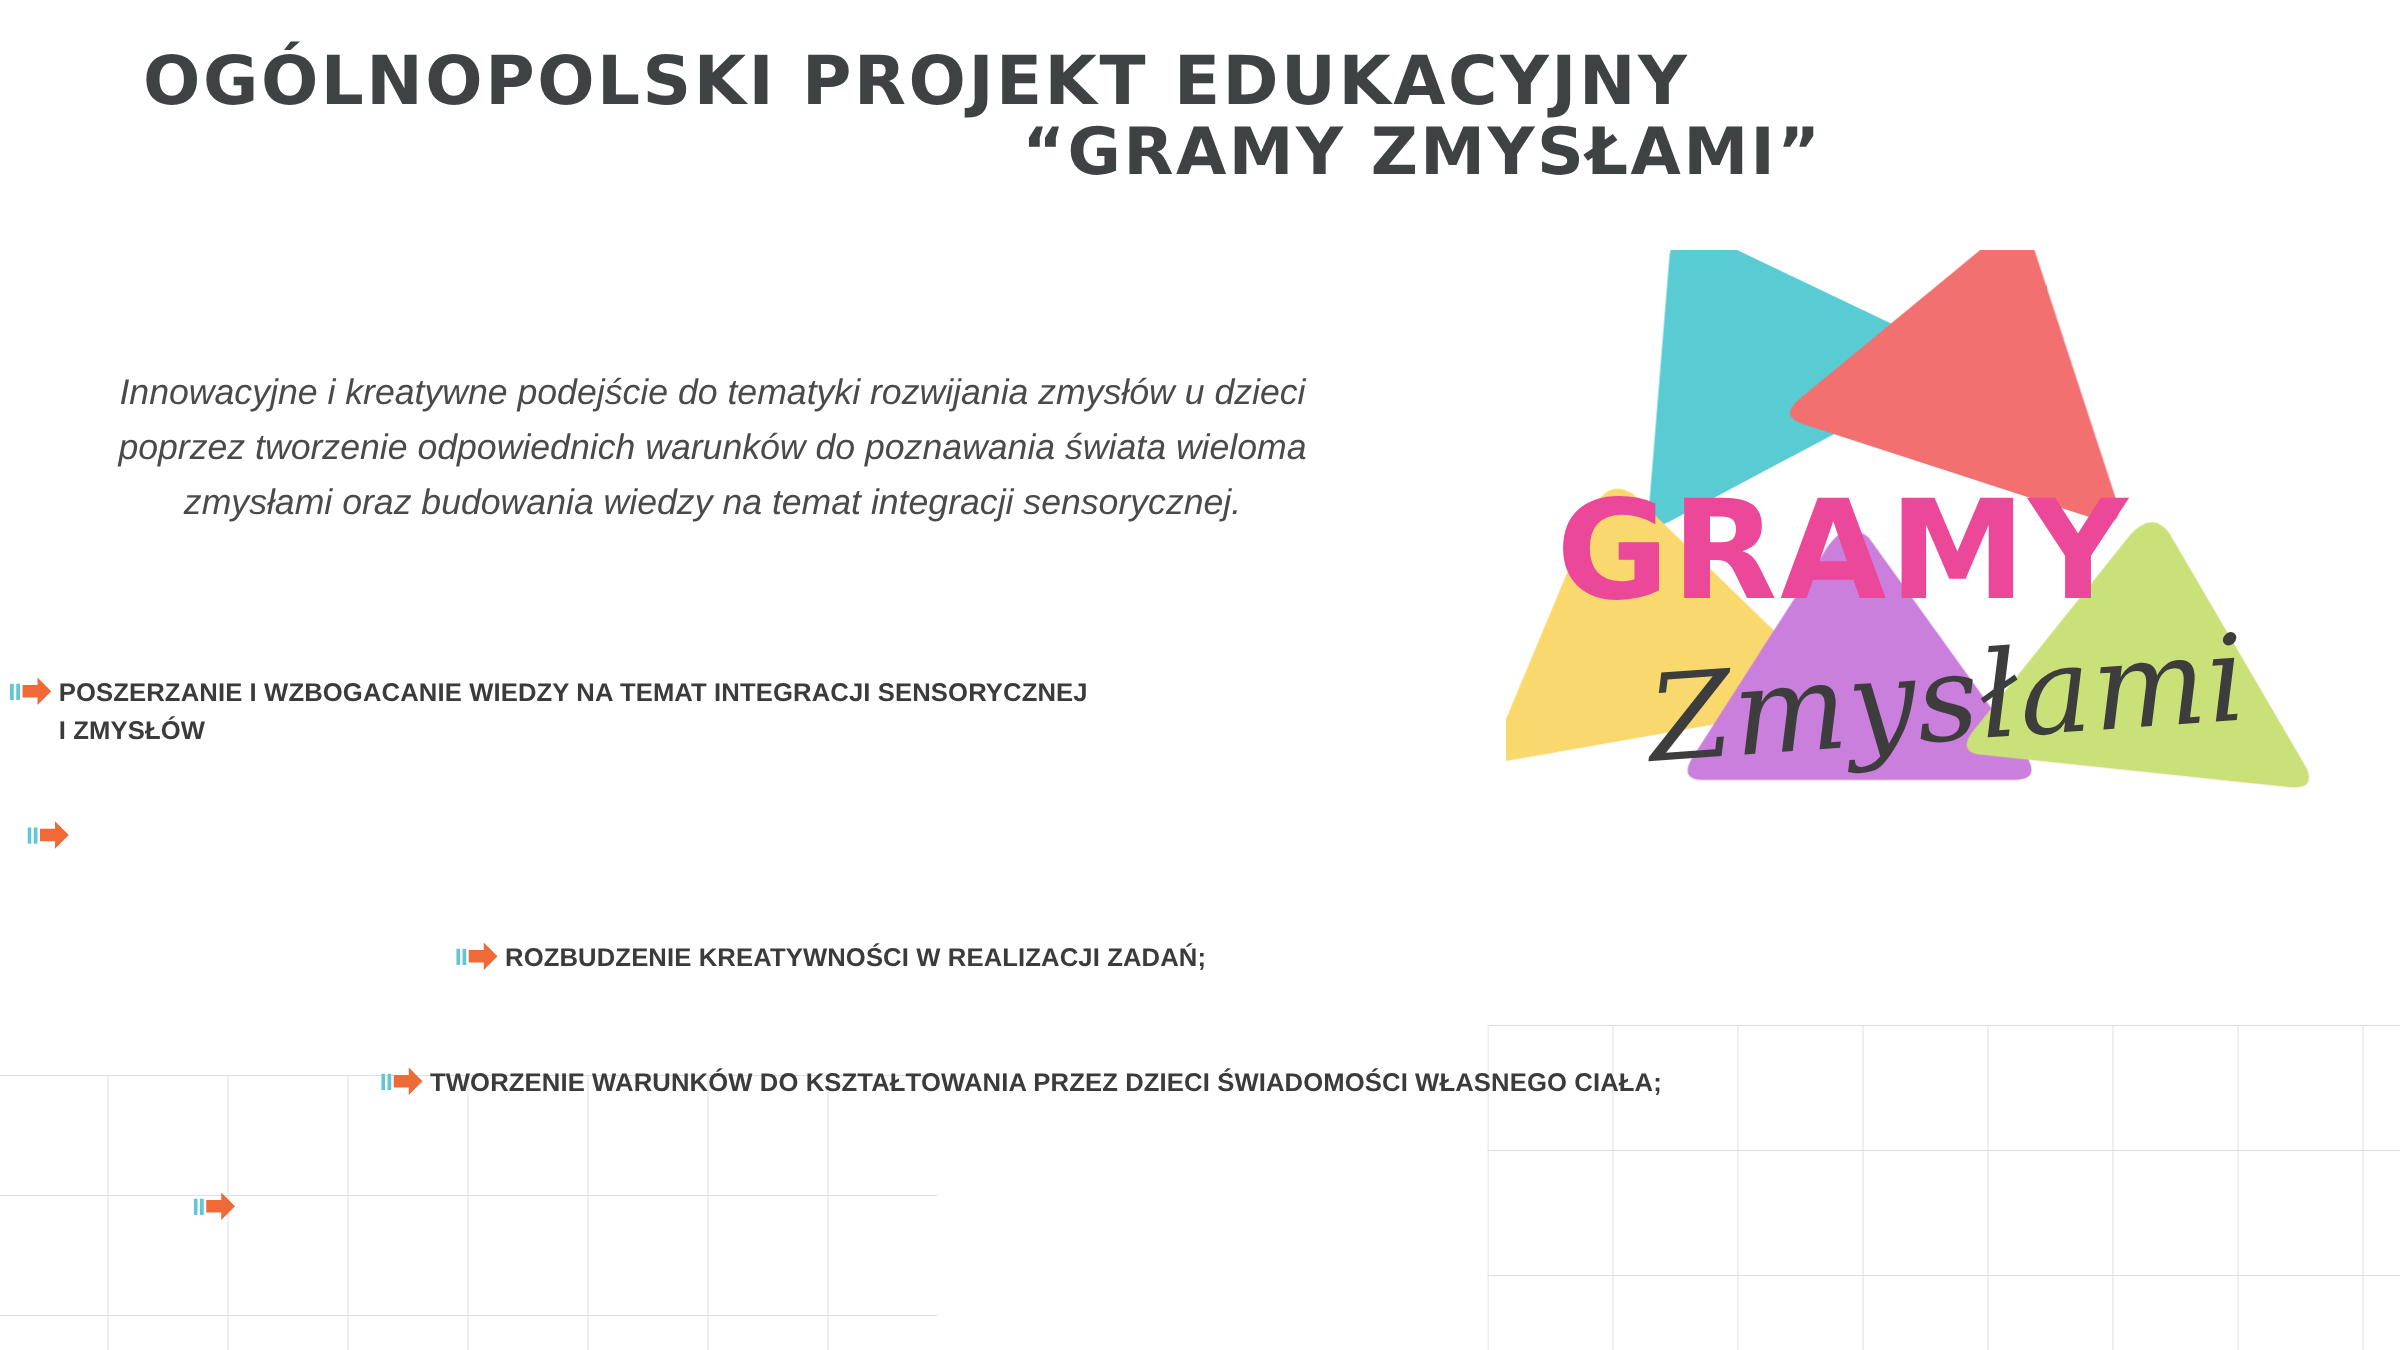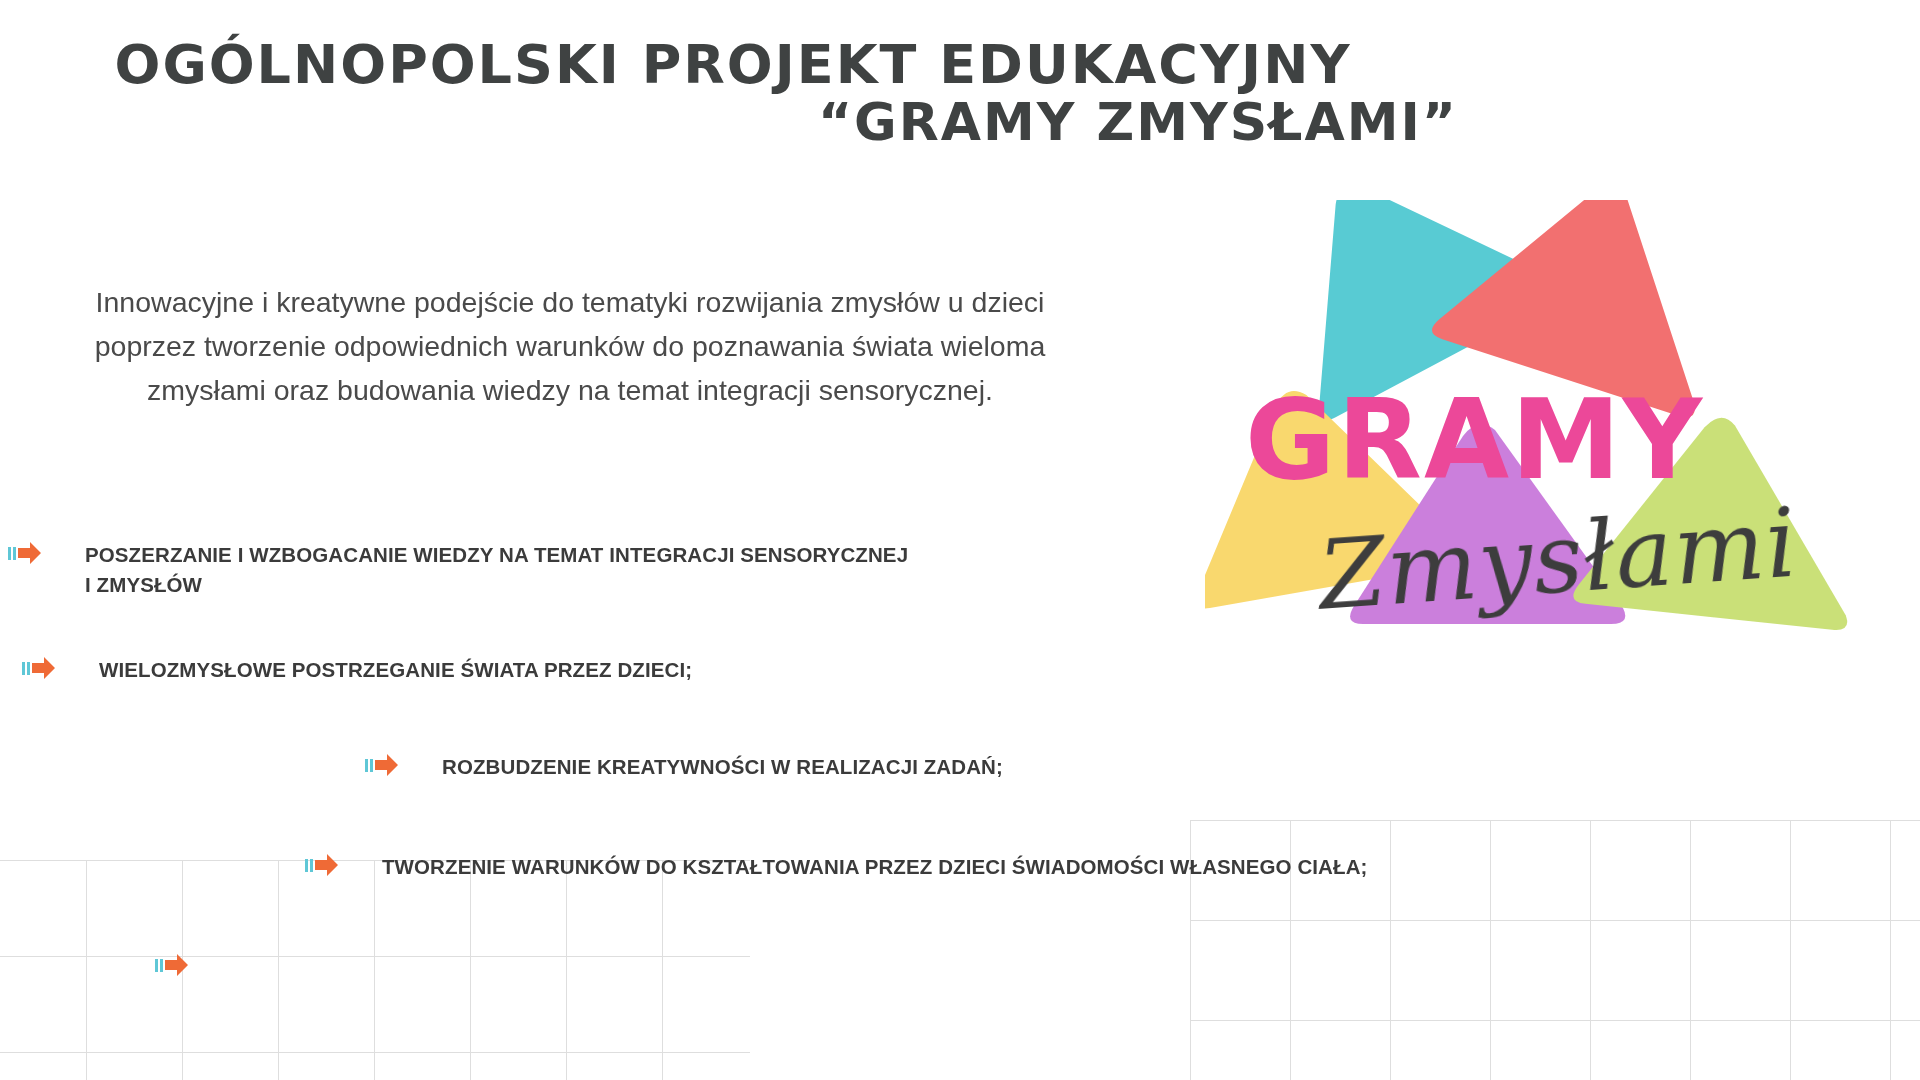--- a/index.html
+++ b/index.html
@@ -55,42 +55,42 @@
     line-height: 1.08;
     text-transform: uppercase;
   }
   #title-line-1 { font-size: 54px; }
   #title-line-2 { font-size: 52px; text-align: right; }
 
   
   #intro {
     position: absolute;
     left: 70px;
-    top: 280px;
+    top: 292px;
     width: 1000px;
     text-align: center;
     font-size: 28.5px;
     line-height: 1.55;
     color: #4a4a4a;
     font-family: "Liberation Sans", sans-serif;
+    font-style: italic;
   }
 
   
   #bullets {
     position: absolute;
     left: 0;
     top: 540px;
     width: 1920px;
     height: 470px;
   }
   .bullet-row {
     position: absolute;
     display: flex;
     align-items: flex-start;
-    gap: 38px;
   }
   .bullet-icon {
     flex: 0 0 auto;
     margin-top: 1px;
     margin-right: 5px;
   }
   .bullet-text {
     font-size: 20.5px;
     font-weight: bold;
     color: #3b3b3b;
@@ -169,21 +169,20 @@
   </div>
 
   <div class="bullet-row" id="bullet-row-1">
     <span class="bullet-icon">
       <svg width="34" height="26" viewBox="0 0 34 26">
         <rect x="0" y="6" width="3" height="13" fill="#5fc7d6"></rect>
         <rect x="5" y="6" width="3" height="13" fill="#5fc7d6"></rect>
         <path d="M10 7 h12 v-6 l11 11 l-11 11 v-6 h-12 z" fill="#ef6a36"></path>
       </svg>
     </span>
-    <span class="bullet-text">WIELOZMYSŁOWE POSTRZEGANIE ŚWIATA PRZEZ DZIECI;</span>
   </div>
 
   <div class="bullet-row" id="bullet-row-2">
     <span class="bullet-icon">
       <svg width="34" height="26" viewBox="0 0 34 26">
         <rect x="0" y="6" width="3" height="13" fill="#5fc7d6"></rect>
         <rect x="5" y="6" width="3" height="13" fill="#5fc7d6"></rect>
         <path d="M10 7 h12 v-6 l11 11 l-11 11 v-6 h-12 z" fill="#ef6a36"></path>
       </svg>
     </span>

